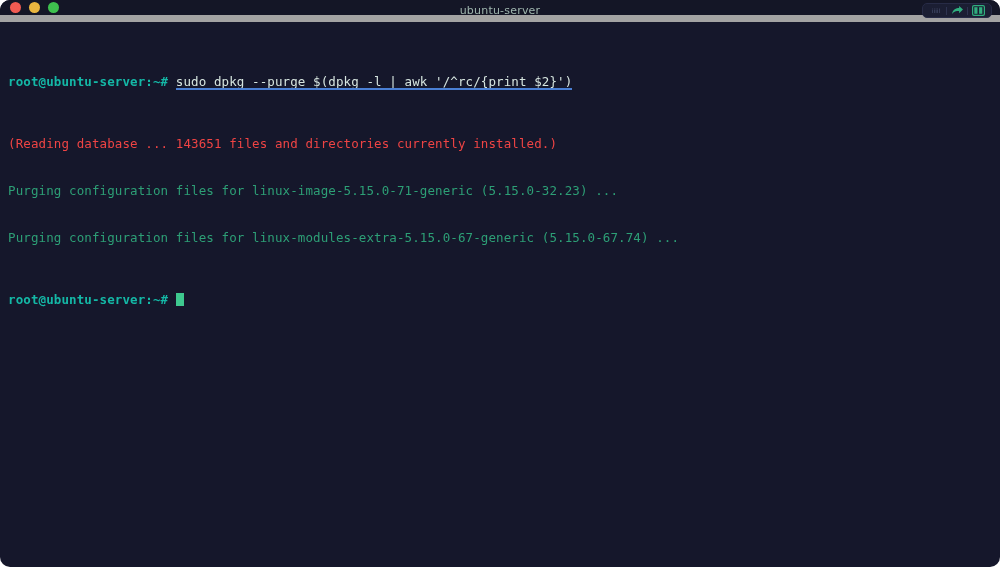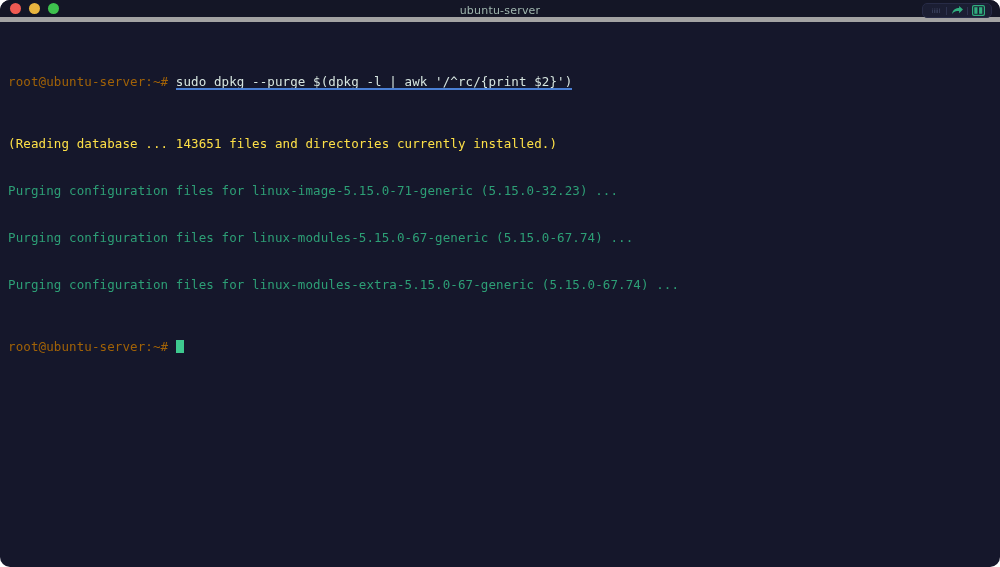--- a/index.html
+++ b/index.html
@@ -24,21 +24,21 @@
     border-radius: 10px;
     overflow: hidden;
     box-sizing: border-box;
   }
 
   
   .titlebar {
     position: relative;
     height: 22px;
     background: #141626;
-    border-bottom: 5px solid #a3a3a3;
+    border-bottom: 7px solid #a3a3a3;
     display: flex;
     align-items: center;
     box-sizing: border-box;
   }
 
   .traffic-lights {
     display: flex;
     align-items: center;
     gap: 8px;
     padding-left: 10px;
@@ -112,24 +112,24 @@
     color: #3aa882;
     white-space: pre;
     letter-spacing: 0.1px;
   }
 
   .line {
     height: 15.6px;
     white-space: pre;
   }
 
-  .prompt   { color: #a16207; }
+  .prompt   { color: #14b8a6; font-weight: bold; }
   .cmd      { color: #d7e6e0; text-align: right; }
   .out      { color: #2d9f76; }
-  .out-dim  { color: #fde047; }
+  .out-dim  { color: #ef4444; }
 
   .cmdline {
     position: relative;
     display: inline-block;
   }
   .cmd-underline {
     position: absolute;
     left: 0;
     right: 0;
     bottom: -1px;
@@ -185,20 +185,19 @@
     </div>
 
   </div>
 
   <div class="term">
 
     <div class="line"><span class="prompt">root@ubuntu-server:~#</span><span class="cmd"> </span><span class="cmdline"><span class="cmd">sudo dpkg --purge $(dpkg -l | awk '/^rc/{print $2}')</span><span class="cmd-underline"></span></span></div>
 
     <div class="line out-dim">(Reading database ... 143651 files and directories currently installed.)</div>
     <div class="line out">Purging configuration files for linux-image-5.15.0-71-generic (5.15.0-32.23) ...</div>
-    <div class="line out">Purging configuration files for linux-modules-5.15.0-67-generic (5.15.0-67.74) ...</div>
     <div class="line out">Purging configuration files for linux-modules-extra-5.15.0-67-generic (5.15.0-67.74) ...</div>
 
     <div class="line"><span class="prompt">root@ubuntu-server:~#</span><span class="cmd"> </span><span class="cursor"></span></div>
 
   </div>
 
 </div>
 
 </body></html>

